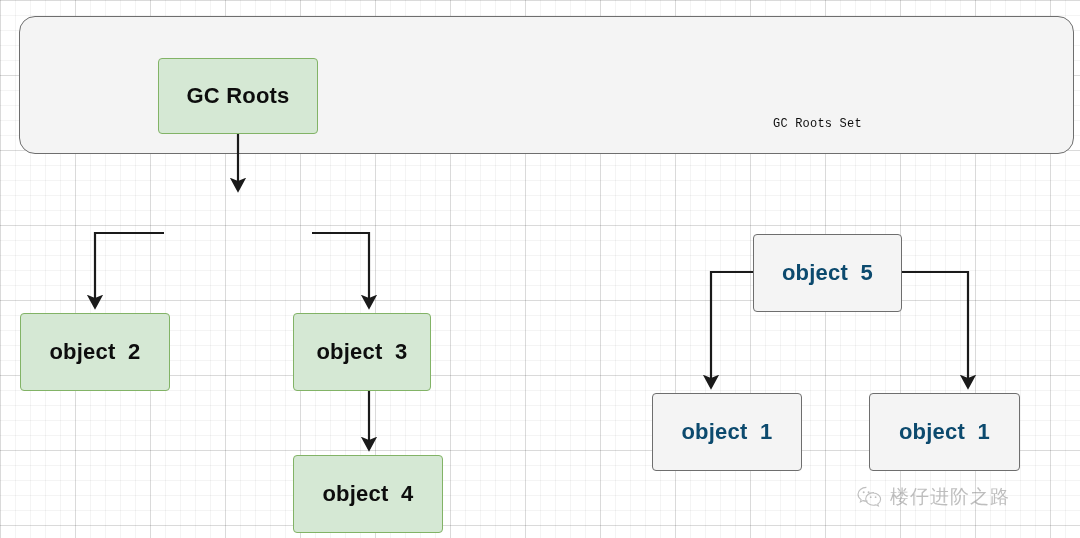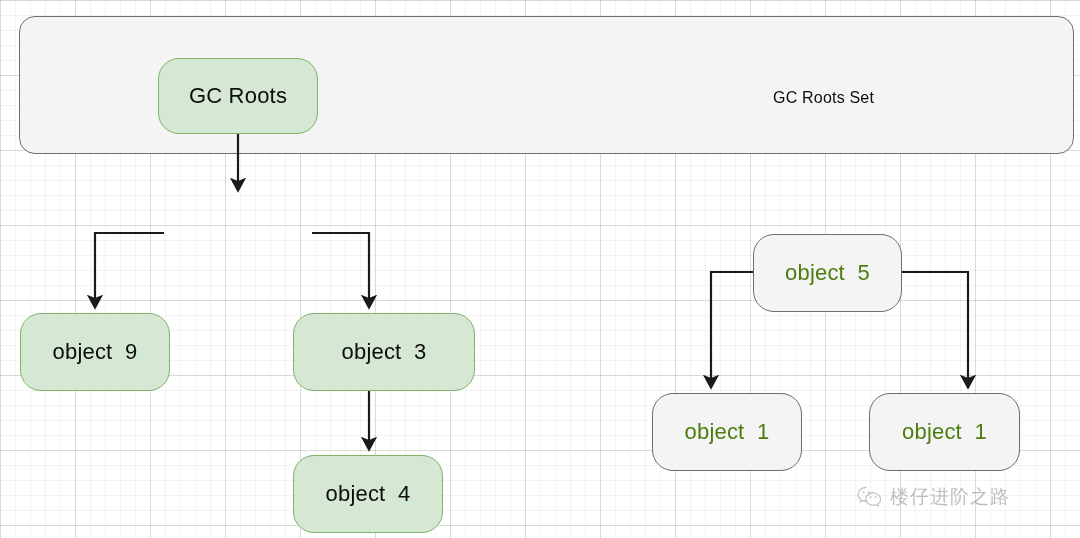--- a/index.html
+++ b/index.html
@@ -32,60 +32,62 @@
     width: 1080px;
     height: 538px;
     pointer-events: none;
   }
   .node {
     position: absolute;
     box-sizing: border-box;
     display: flex;
     align-items: center;
     justify-content: center;
-    border-radius: 21px;
+    border-radius: 4px;
     white-space: pre;
     letter-spacing: 0.2px;
+    font-weight: bold;
   }
   .node-green {
     background: #d5e8d4;
     border: 1.6px solid #82b366;
     color: #0d0d0d;
     font-size: 22px;
   }
   .node-grey {
     background: #f4f4f4;
     border: 1.8px solid #6e6e6e;
-    color: #4d7c0f;
+    color: #0c4a6e;
     font-size: 22px;
   }
   #gc-roots-set {
     position: absolute;
     left: 19px;
     top: 16px;
     width: 1055px;
     height: 138px;
     box-sizing: border-box;
     background: #f4f4f4;
     border: 1.8px solid #6e6e6e;
     border-radius: 16px;
   }
   #gc-roots-set-label {
     position: absolute;
     left: 773px;
-    top: 89px;
-    font-size: 16px;
+    top: 117px;
+    font-size: 12px;
     color: #0d0d0d;
     letter-spacing: 0.2px;
     white-space: pre;
+    font-family: Liberation Mono, monospace;
   }
   #node-gc-roots  { left: 158px; top: 58px;  width: 160px; height: 76px;  font-size: 22px; }
   #node-object-1  { left: 164px; top: 196px; width: 148px; height: 76px; }
   #node-object-2  { left: 20px;  top: 313px; width: 150px; height: 78px; }
-  #node-object-3  { left: 293px; top: 313px; width: 182px; height: 78px; text-align: right; }
+  #node-object-3  { left: 293px; top: 313px; width: 138px; height: 78px; text-align: right; }
   #node-object-4  { left: 293px; top: 455px; width: 150px; height: 78px; align-items: center; }
   #node-object-5  { left: 753px; top: 234px; width: 149px; height: 78px; }
   #node-object-6  { left: 652px; top: 393px; width: 150px; height: 78px; }
   #node-object-7  { left: 869px; top: 393px; width: 151px; height: 78px; }
 
   #watermark {
     position: absolute;
     left: 857px;
     top: 473px;
     display: flex;
@@ -129,21 +131,21 @@
       <path d="M 902 272 L 968 272 L 968 387"></path>
     </g>
   </svg>
 
   <div class="node node-green" id="node-gc-roots">
     <span>GC Roots</span>
   </div>
 
 
   <div class="node node-green" id="node-object-2">
-    <span>object  9</span>
+    <span>object  2</span>
   </div>
 
   <div class="node node-green" id="node-object-3">
     <span>object  3</span>
   </div>
 
   <div class="node node-green" id="node-object-4">
     <span>object  4</span>
   </div>
 

